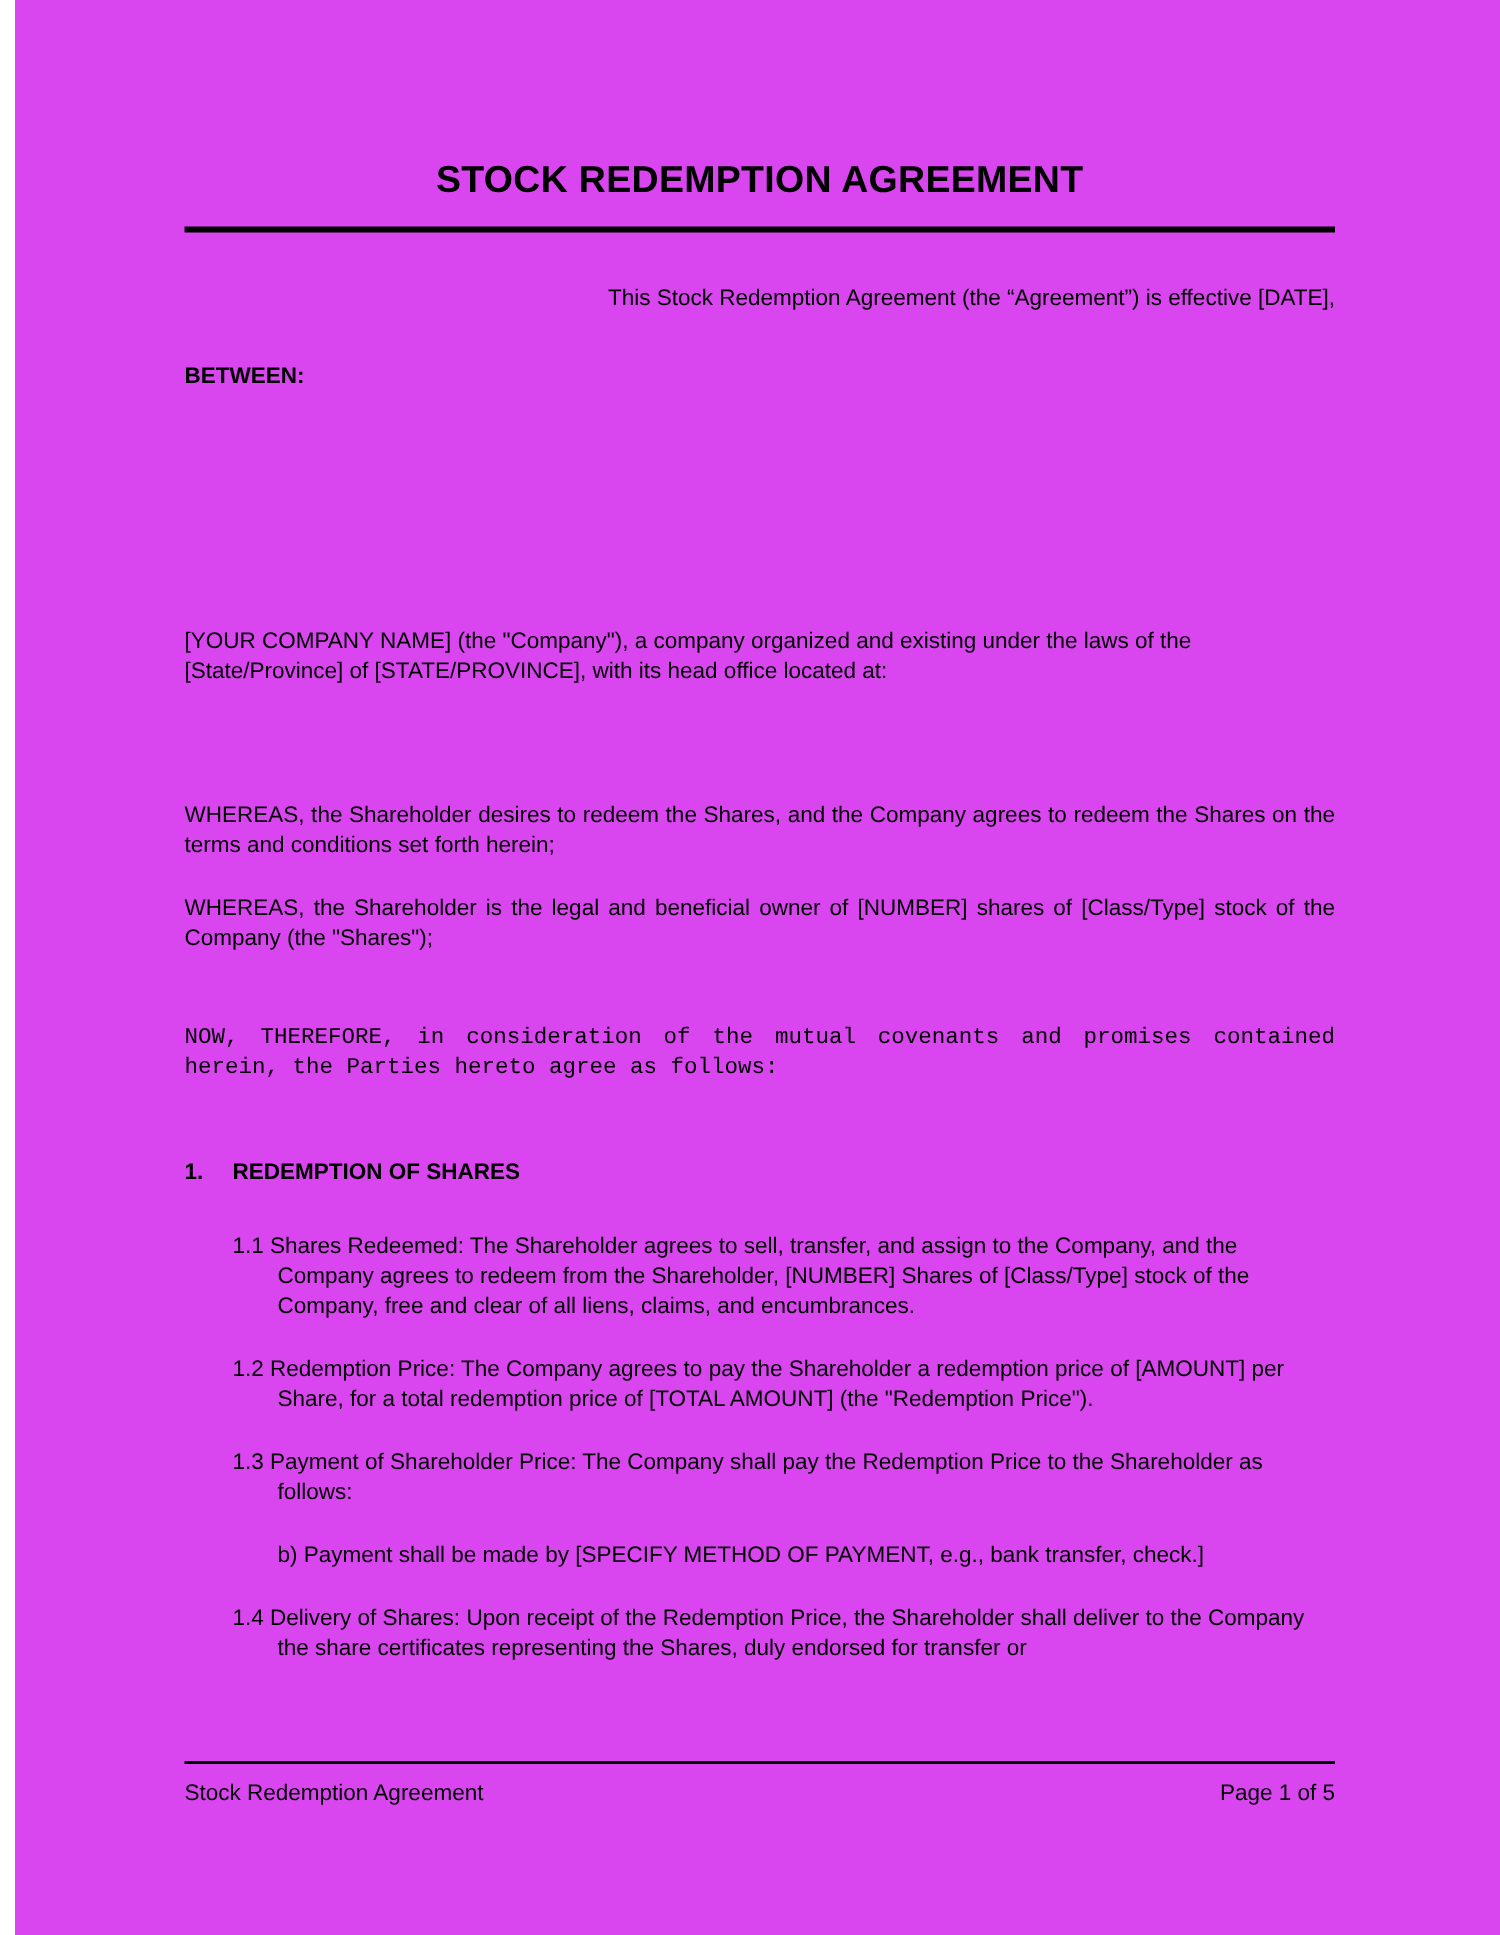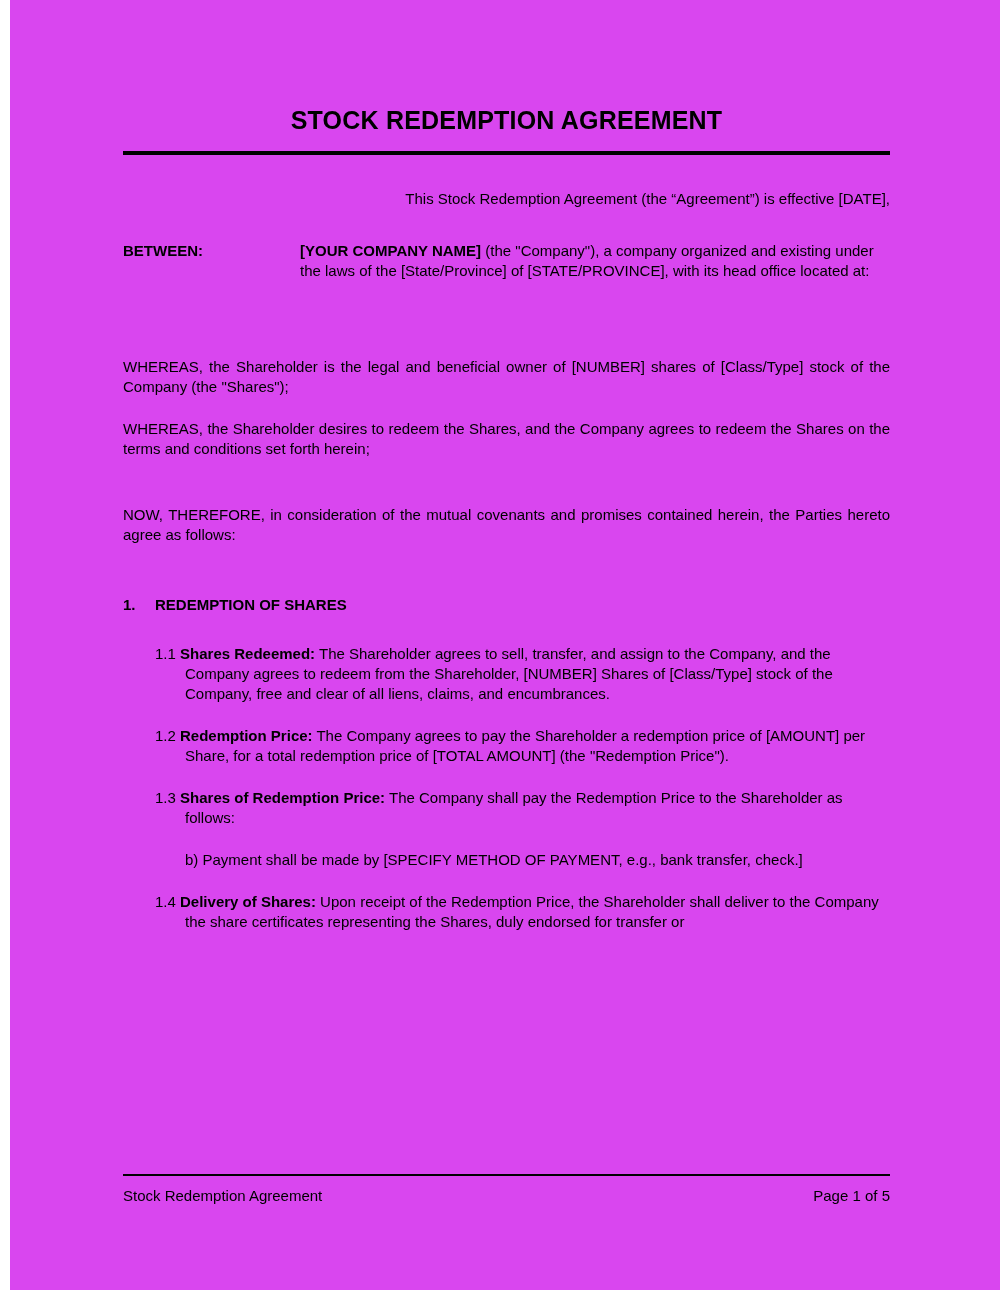--- a/index.html
+++ b/index.html
@@ -61,51 +61,53 @@
     margin-top: 34px;
   }
 
   
   .parties {
     margin-top: 32px;
   }
   .party-row {
     display: flex;
     align-items: flex-start;
+    flex-direction: column;
   }
   .party-row + .party-row {
     margin-top: 38px;
   }
   .party-label {
     width: 177px;
     flex: 0 0 177px;
     font-size: 15px;
     line-height: 20px;
     font-weight: bold;
   }
   .party-body {
     flex: 1 1 auto;
     font-size: 15px;
     line-height: 20px;
     text-align: left;
   }
   .party-body .addr {
     margin-top: 21px;
   }
-  b, strong { font-weight: bold; }
+  b, strong { font-weight: normal; }
 
   
   .recitals {
     margin-top: 76px;
   }
   .recitals .para + .para {
     margin-top: 22px;
   }
   .nowtherefore {
     margin-top: 46px;
+    font-family: Liberation Mono, monospace;
   }
 
   
   .section-heading {
     margin-top: 50px;
     font-size: 15px;
     line-height: 20px;
     font-weight: bold;
     display: flex;
   }
@@ -182,38 +184,38 @@
         <div class="party-label">BETWEEN:</div>
         <div class="party-body">
           <div><b>[YOUR COMPANY NAME]</b><span> (the "Company"), a company organized and existing under the laws of the [State/Province] of [STATE/PROVINCE], with its head office located at:</span></div>
         </div>
       </div>
 
 
     </div>
 
     <div class="recitals">
+      <p class="para">WHEREAS, the Shareholder desires to redeem the Shares, and the Company agrees to redeem the Shares on the terms and conditions set forth herein;</p>
       <p class="para">WHEREAS, the Shareholder is the legal and beneficial owner of [NUMBER] shares of [Class/Type] stock of the Company (the "Shares");</p>
-      <p class="para">WHEREAS, the Shareholder desires to redeem the Shares, and the Company agrees to redeem the Shares on the terms and conditions set forth herein;</p>
     </div>
 
     <p class="para nowtherefore">NOW, THEREFORE, in consideration of the mutual covenants and promises contained herein, the Parties hereto agree as follows:</p>
 
     <div class="section-heading">
       <span class="num">1.</span>
       <span>REDEMPTION OF SHARES</span>
     </div>
 
     <div class="clauses">
 
       <div class="clause"><span>1.1</span> <b>Shares Redeemed:</b><span> The Shareholder agrees to sell, transfer, and assign to the Company, and the Company agrees to redeem from the Shareholder, [NUMBER] Shares of [Class/Type] stock of the Company, free and clear of all liens, claims, and encumbrances.</span></div>
 
       <div class="clause"><span>1.2</span> <b>Redemption Price:</b><span> The Company agrees to pay the Shareholder a redemption price of [AMOUNT] per Share, for a total redemption price of [TOTAL AMOUNT] (the "Redemption Price").</span></div>
 
-      <div class="clause"><span>1.3</span> <b>Shares of Redemption Price:</b><span> The Company shall pay the Redemption Price to the Shareholder as follows:</span></div>
+      <div class="clause"><span>1.3</span> <b>Payment of Shareholder Price:</b><span> The Company shall pay the Redemption Price to the Shareholder as follows:</span></div>
 
       <div class="sub-items">
         <div class="sub-item">b) Payment shall be made by [SPECIFY METHOD OF PAYMENT, e.g., bank transfer, check.]</div>
       </div>
 
       <div class="clause clause-after-subs"><span>1.4</span> <b>Delivery of Shares:</b><span> Upon receipt of the Redemption Price, the Shareholder shall deliver to the Company the share certificates representing the Shares, duly endorsed for transfer or</span></div>
 
     </div>
 
   </div>

